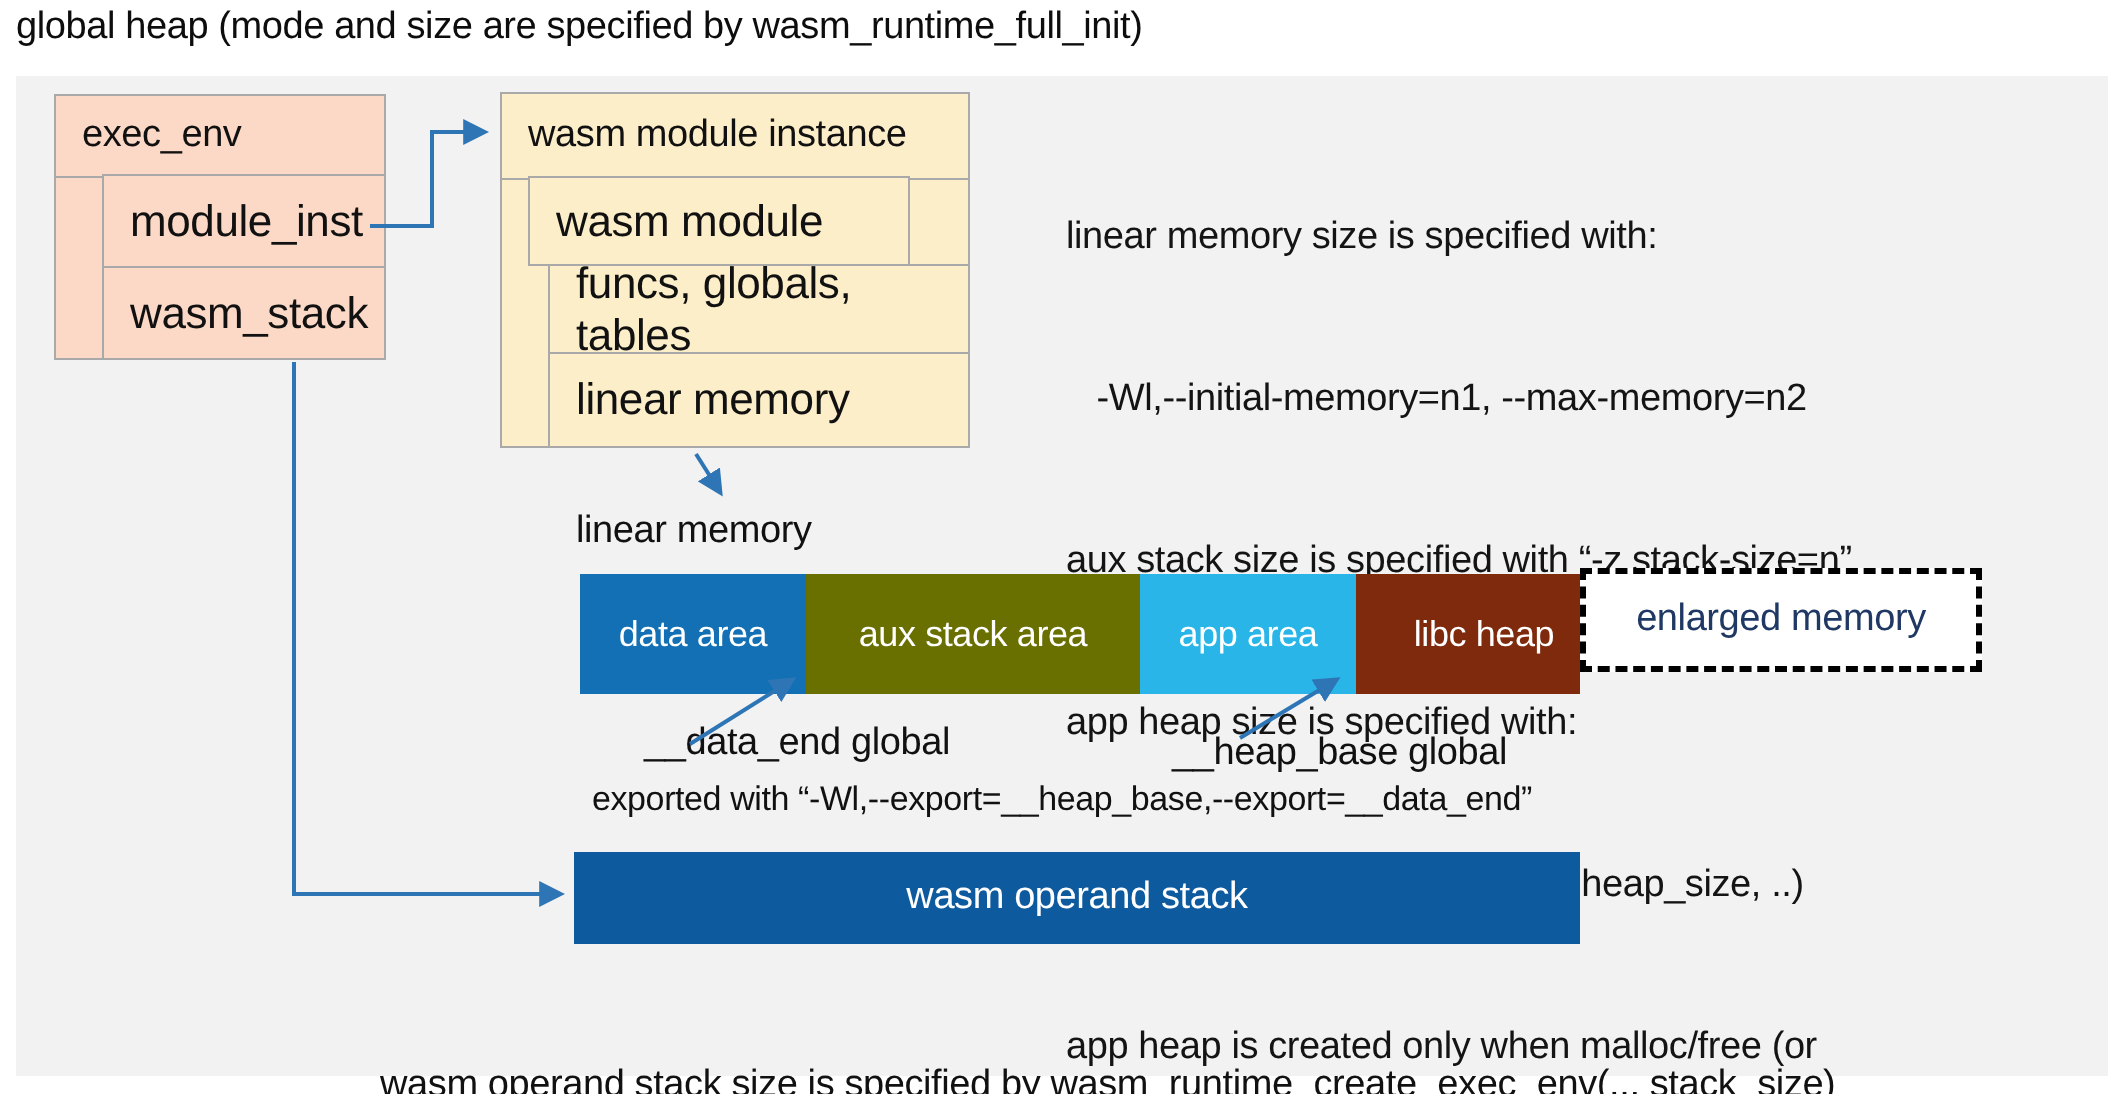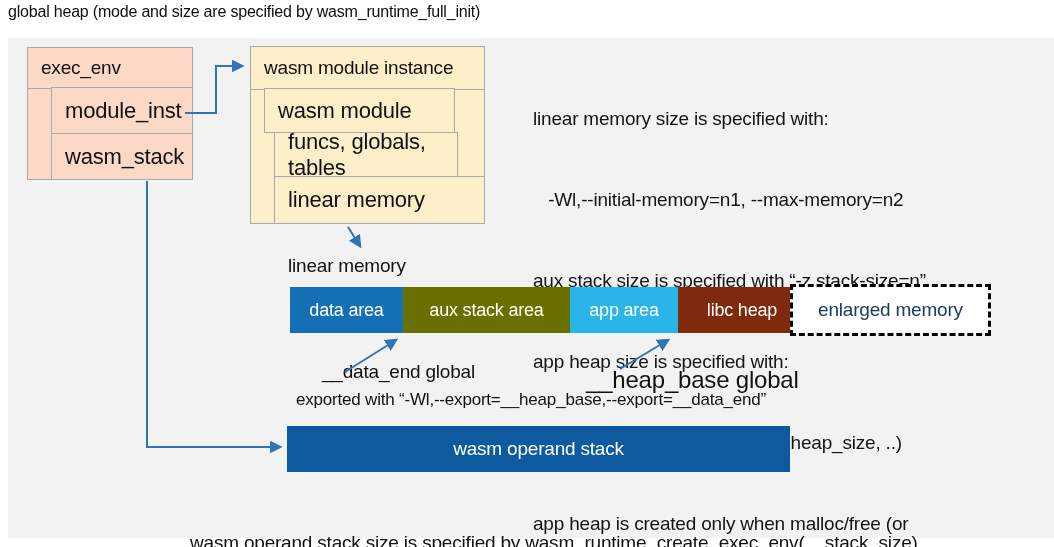--- a/index.html
+++ b/index.html
@@ -2,55 +2,55 @@
 <html><head>
 <meta charset="utf-8">
 <style>
   html,body{margin:0;padding:0;background:#ffffff;}
   .canvas{
     position:relative;width:1054px;height:547px;background:#ffffff;
     font-family:"Liberation Sans","DejaVu Sans",sans-serif;
     color:#111111;overflow:hidden;letter-spacing:-0.2px;
   }
   .abs{position:absolute;}
-  .title{left:8px;top:3px;font-size:16px;font-weight:500;color:#0d0d0d;text-align:center;}
+  .title{left:8px;top:3px;font-size:19px;font-weight:500;color:#0d0d0d;text-align:center;}
   .panel{left:8px;top:38px;width:1046px;height:500px;background:#f2f2f2;}
 
   
   .box{border:1px solid #a9a9a9;box-sizing:border-box;}
   .box-header{position:absolute;left:0;top:0;width:100%;box-sizing:border-box;
     border-bottom:1px solid #a9a9a9;display:flex;align-items:center;padding-left:13px;font-size:19px;}
   .cell{border:1px solid #a9a9a9;box-sizing:border-box;display:flex;align-items:center;
     padding-left:13px;font-size:22px;}
   .exec-env{left:27px;top:47px;width:166px;height:133px;}
   .exec-env .box-header{height:41px;}
   .cell.mi{left:51px;top:87px;width:142px;height:47px;}
   .cell.ws{left:51px;top:133px;width:142px;height:47px;}
   .mod-inst{left:250px;top:46px;width:235px;height:178px;}
   .mod-inst .box-header{height:43px;}
   .cell.m1{left:264px;top:88px;width:191px;height:45px;}
-  .cell.m2{left:274px;top:132px;width:184px;height:45px;}
+  .cell.m2{left:274px;top:132px;width:211px;height:45px;}
   .cell.m3{left:274px;top:176px;width:211px;height:48px;}
 
   
   .notes{left:533px;top:51px;font-size:19px;line-height:27px;white-space:pre;color:#141414;}
 
   
   .lm-label{left:288px;top:255px;font-size:19px;}
-  .seg{top:287px;height:46px;display:flex;align-items:center;justify-content:center;
+  .seg{top:287px;height:60px;display:flex;align-items:center;justify-content:center;
     color:#ffffff;font-size:18px;box-sizing:border-box;}
   .seg.data{left:290px;width:113px;}
   .seg.aux{left:403px;width:167px;}
   .seg.app{left:570px;width:108px;}
   .seg.libc{left:678px;width:112px;padding-left:16px;}
   .seg.enlarged{left:790px;top:284px;width:201px;height:52px;background:#ffffff;
     border:3px dashed #000000;font-size:19px;}
 
   .lbl-dataend{left:322px;top:361px;font-size:19px;}
-  .lbl-heapbase{left:586px;top:366px;font-size:24px;}
+  .lbl-heapbase{left:586px;top:366px;font-size:19px;}
   .lbl-export{left:296px;top:390px;font-size:17px;}
 
   
   .op-bar{left:287px;top:426px;width:503px;height:46px;display:flex;align-items:center;
     justify-content:center;color:#ffffff;font-size:19px;}
   .op-notes{left:190px;top:478px;font-size:19px;line-height:26px;white-space:pre;}
 
   svg.arrows{position:absolute;left:0;top:0;width:1054px;height:547px;pointer-events:none;}
   svg.arrows path.line{fill:none;stroke:#2e75b6;stroke-width:2px;}
   .ah{fill:#2e75b6;}

